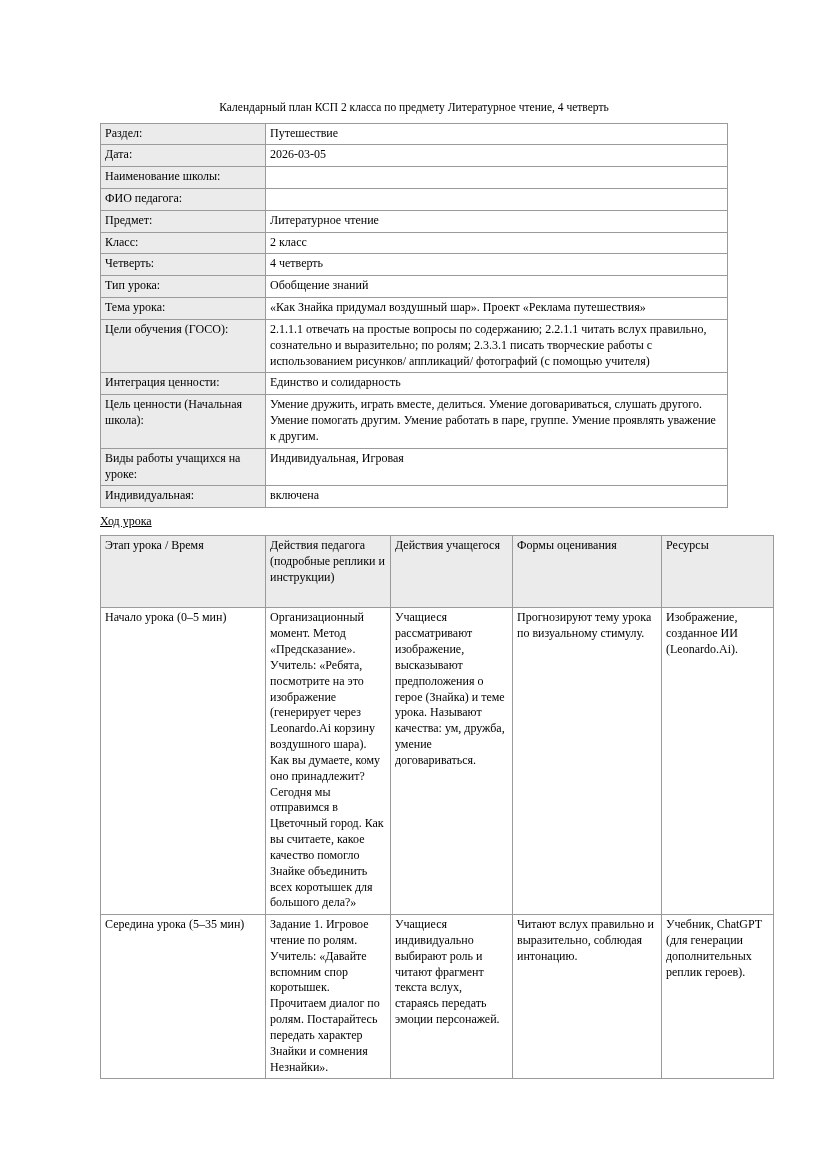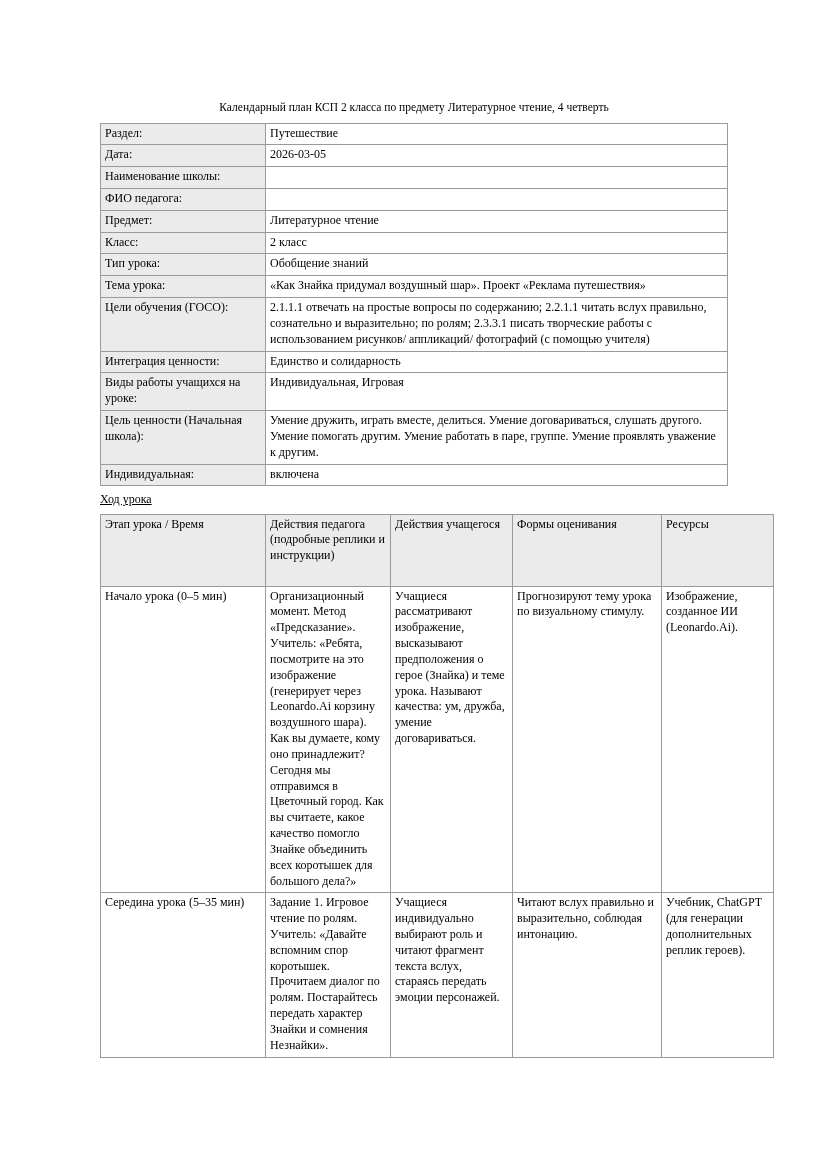--- a/index.html
+++ b/index.html
@@ -98,42 +98,46 @@
         </tr>
         <tr>
           <td class="label">Предмет:</td>
           <td class="value">Литературное чтение</td>
         </tr>
         <tr>
           <td class="label">Класс:</td>
           <td class="value">2 класс</td>
         </tr>
         <tr>
+          <td class="label">Четверть:</td>
+          <td class="value">4 четверть</td>
+        </tr>
+        <tr>
           <td class="label">Тип урока:</td>
           <td class="value">Обобщение знаний</td>
         </tr>
         <tr>
           <td class="label">Тема урока:</td>
           <td class="value">«Как Знайка придумал воздушный шар». Проект «Реклама путешествия»</td>
         </tr>
         <tr>
           <td class="label">Цели обучения (ГОСО):</td>
           <td class="value">2.1.1.1 отвечать на простые вопросы по содержанию; 2.2.1.1 читать вслух правильно, сознательно и выразительно; по ролям; 2.3.3.1 писать творческие работы с использованием рисунков/ аппликаций/ фотографий (с помощью учителя)</td>
         </tr>
         <tr>
           <td class="label">Интеграция ценности:</td>
           <td class="value">Единство и солидарность</td>
         </tr>
         <tr>
+          <td class="label">Цель ценности (Начальная школа):</td>
+          <td class="value">Умение дружить, играть вместе, делиться. Умение договариваться, слушать другого. Умение помогать другим. Умение работать в паре, группе. Умение проявлять уважение к другим.</td>
+        </tr>
+        <tr>
           <td class="label">Виды работы учащихся на уроке:</td>
           <td class="value">Индивидуальная, Игровая</td>
-        </tr>
-        <tr>
-          <td class="label">Цель ценности (Начальная школа):</td>
-          <td class="value">Умение дружить, играть вместе, делиться. Умение договариваться, слушать другого. Умение помогать другим. Умение работать в паре, группе. Умение проявлять уважение к другим.</td>
         </tr>
         <tr>
           <td class="label">Индивидуальная:</td>
           <td class="value">включена</td>
         </tr>
       </tbody>
     </table>
 
     <div class="section-label">Ход урока</div>
 

